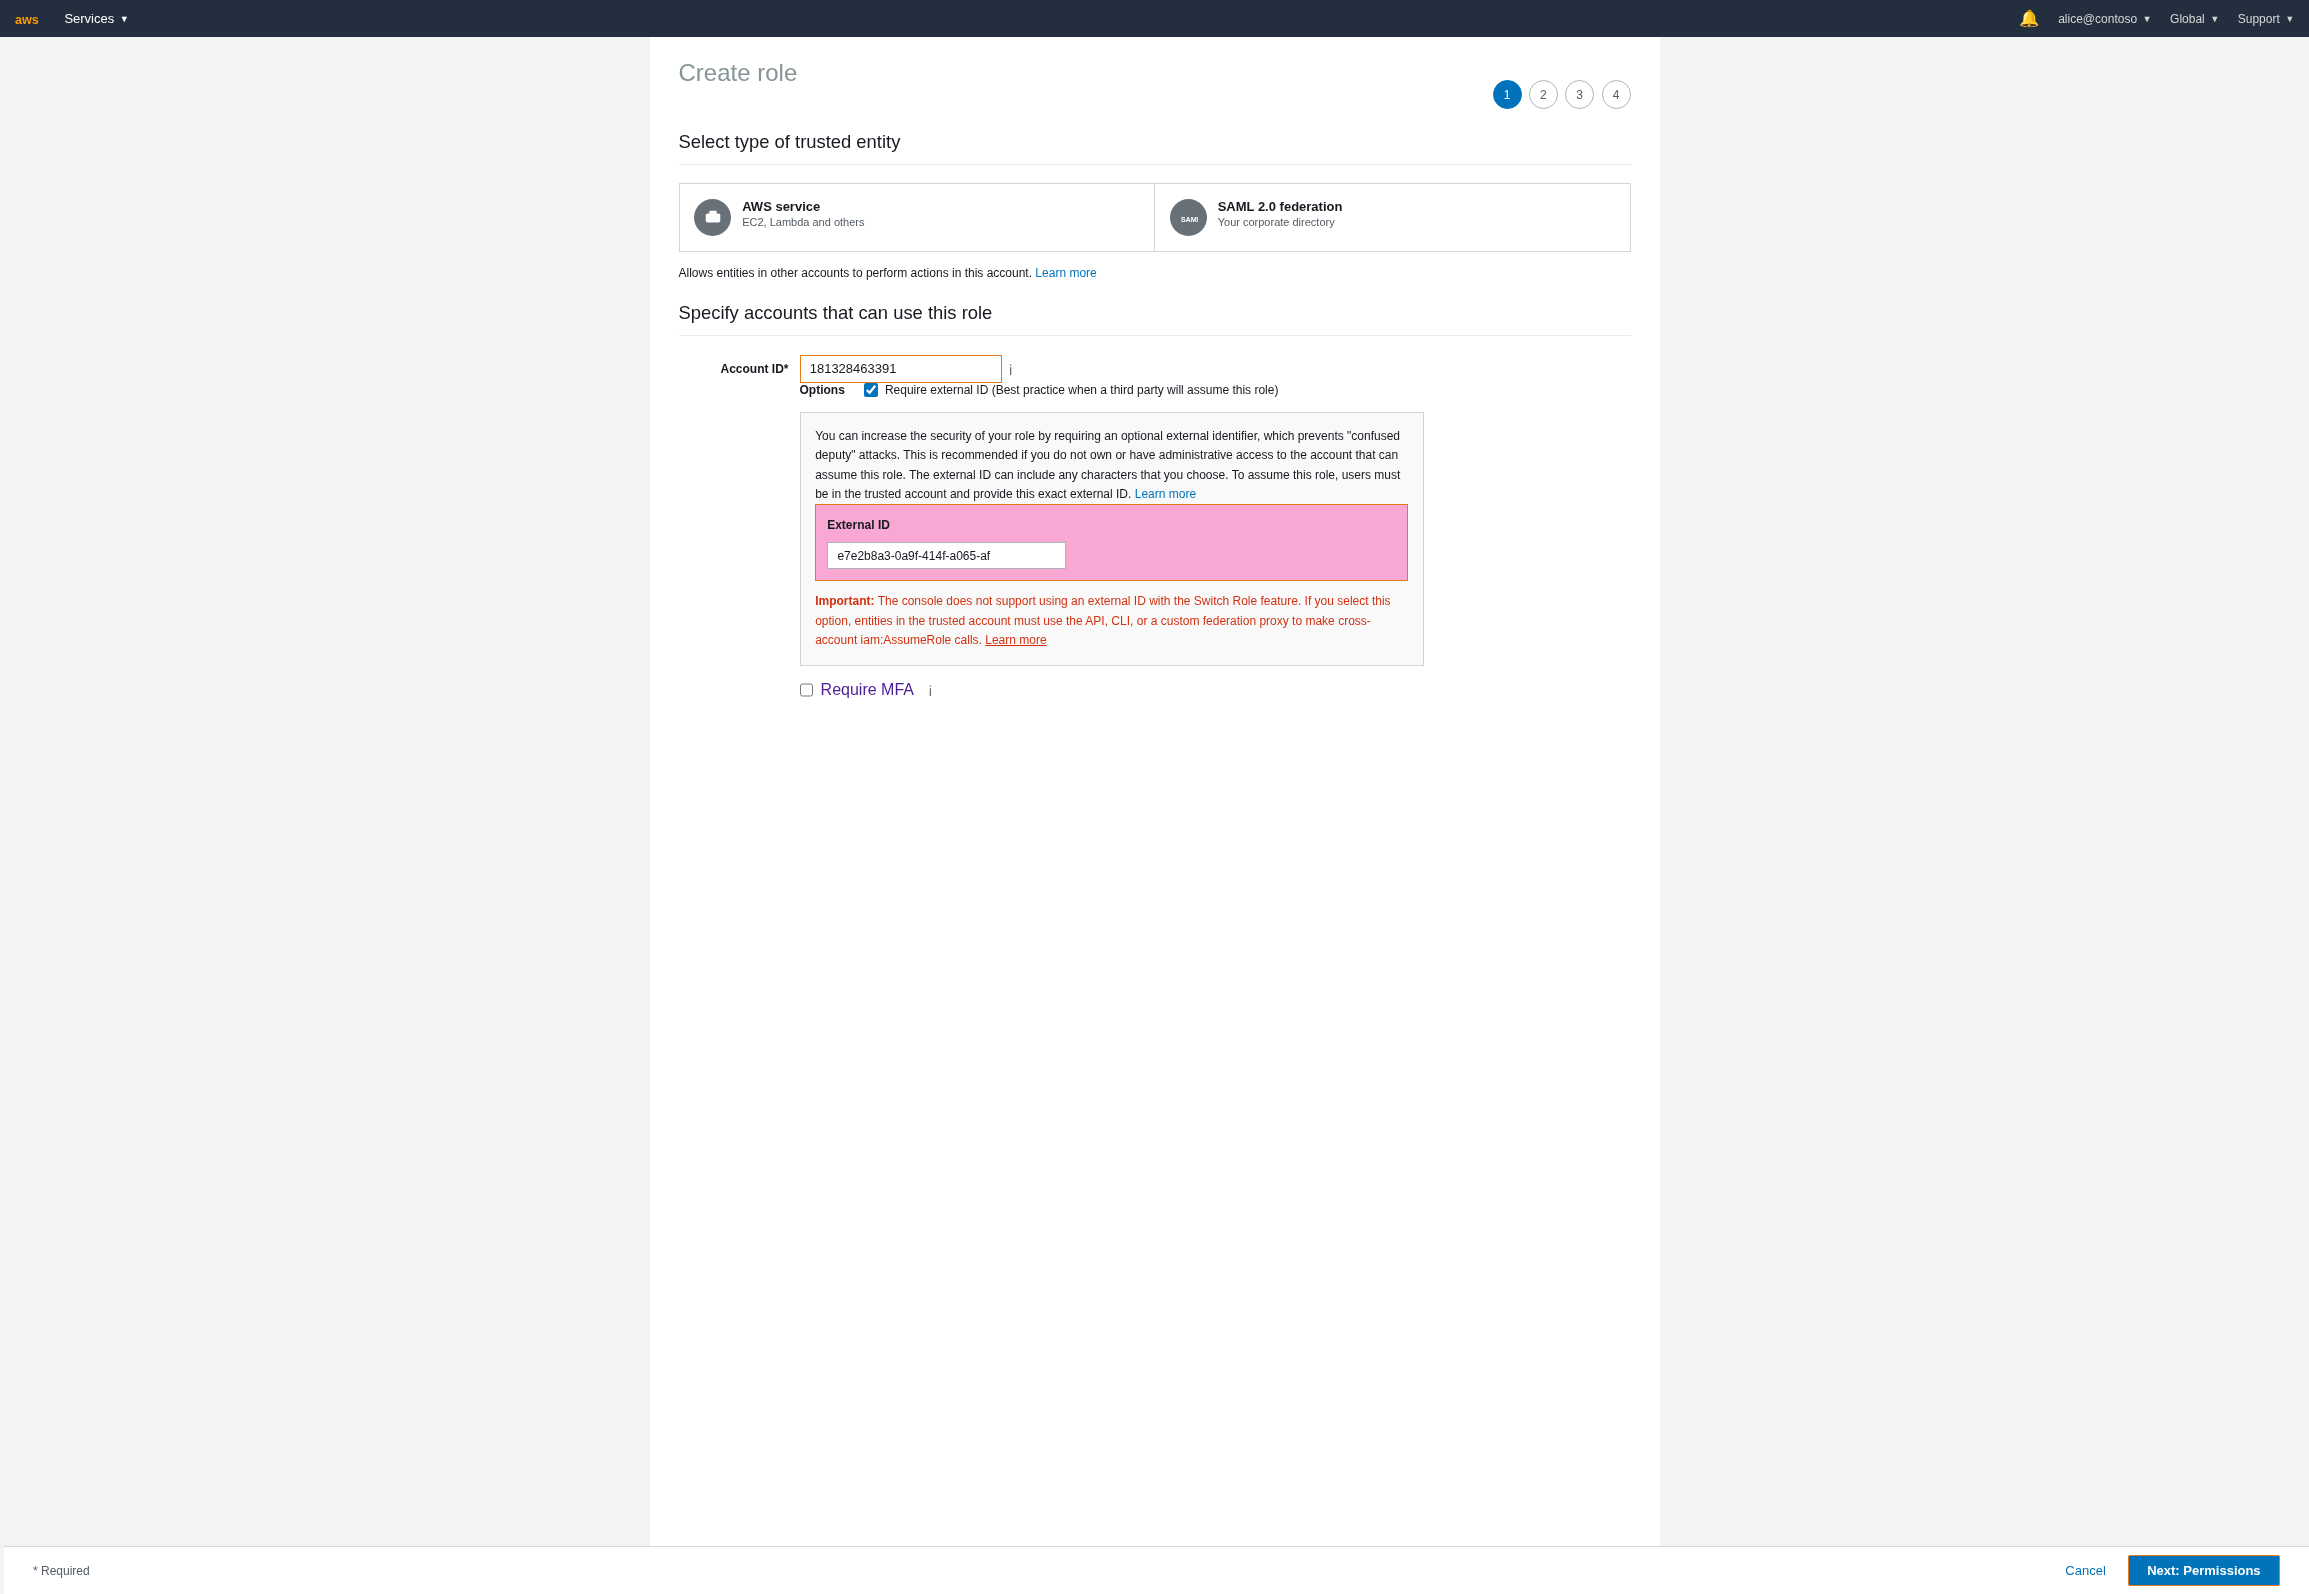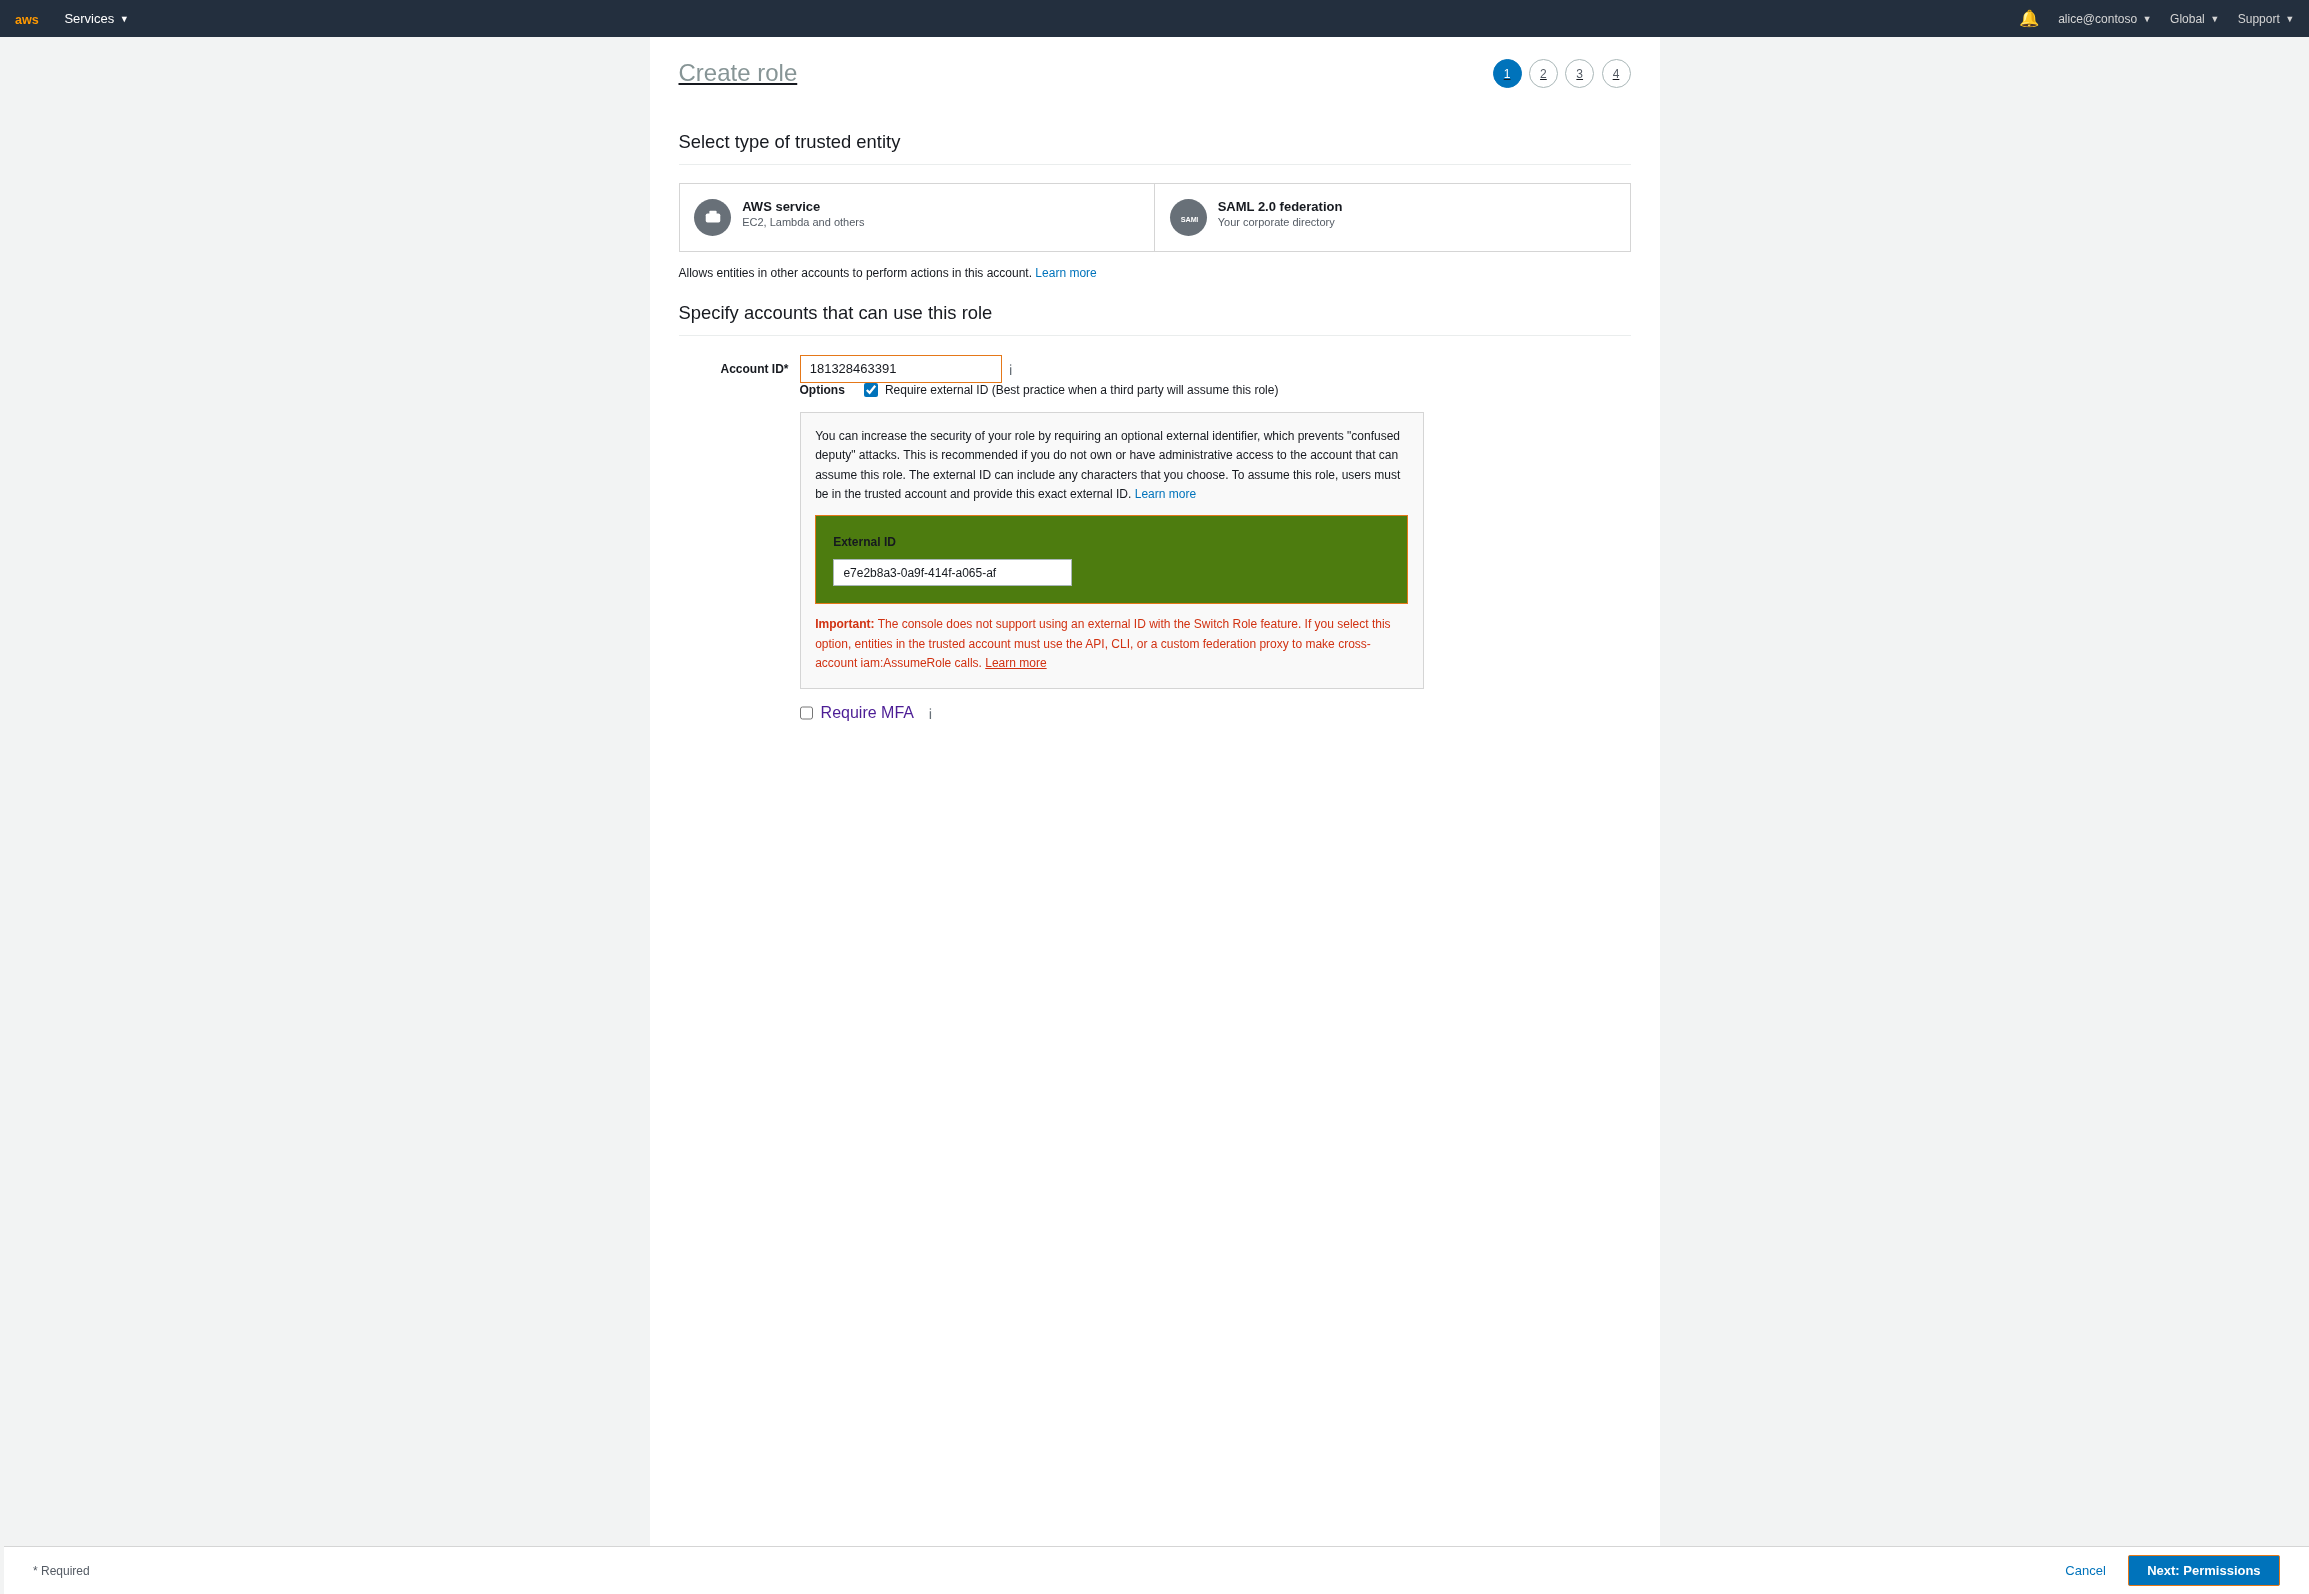--- a/index.html
+++ b/index.html
@@ -251,23 +251,22 @@
       line-height: 1.6;
     }
     .info-box a {
       color: #0073bb;
       text-decoration: none;
     }
 
     
     .external-id-box {
       border: 1.8px solid #e57819;
-      padding: 17px;
-      background: #4d7c0f;
-      margin-top: 11px;
+      padding: 11px;
+      background: #f9a8d4;
     }
     .external-id-label {
       font-size: 12px;
       font-weight: 700;
       color: #16191f;
       margin-bottom: 7.3px;
     }
     .external-id-input {
       border: 0.9px solid #aab7b8;
       padding: 5.5px 9.2px;
@@ -301,24 +300,23 @@
       margin-top: 11px;
     }
     .mfa-label {
       font-size: 16px;
       color: #4c1d95;
     }
 
     
     .header-row {
       display: flex;
-      align-items: flex-start;
+      align-items: flex-end;
       justify-content: space-between;
       margin-bottom: 22px;
-      text-decoration: underline;
     }
 
     
     .footer {
       background: #fff;
       border-top: 0.9px solid #d5d5d5;
       height: 48px;
       display: flex;
       align-items: center;
       padding: 0 29px;

